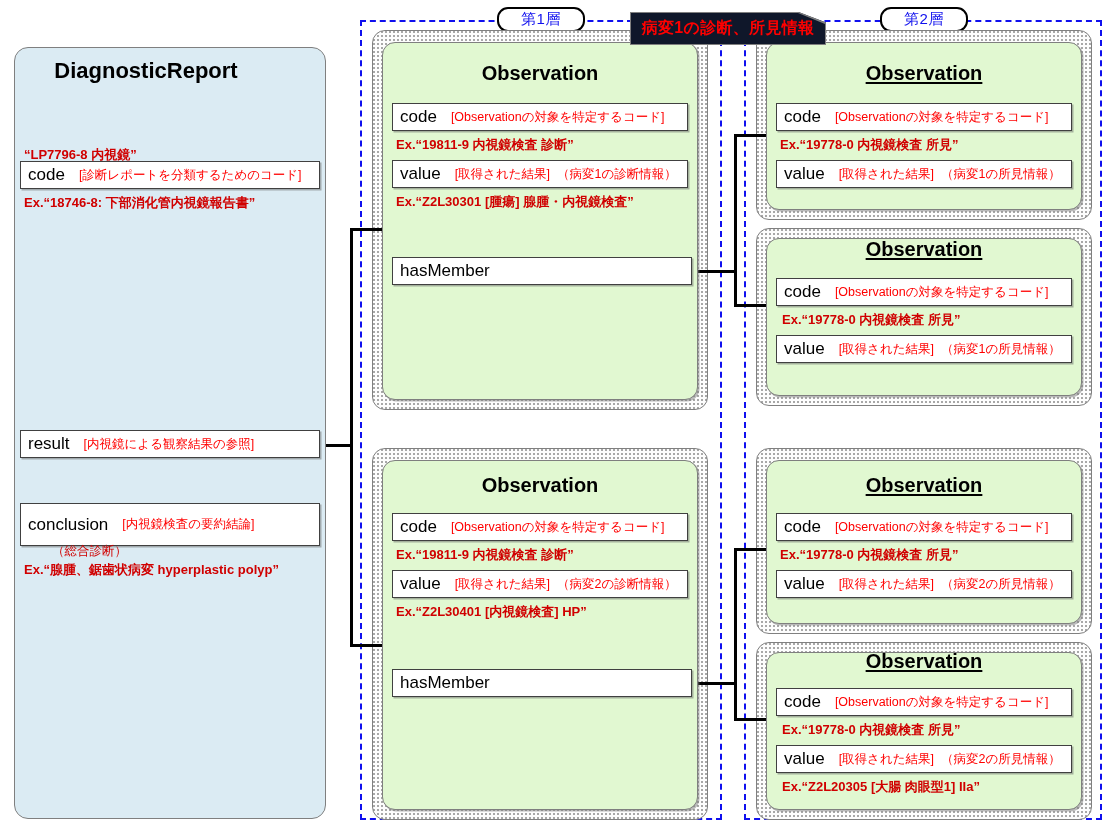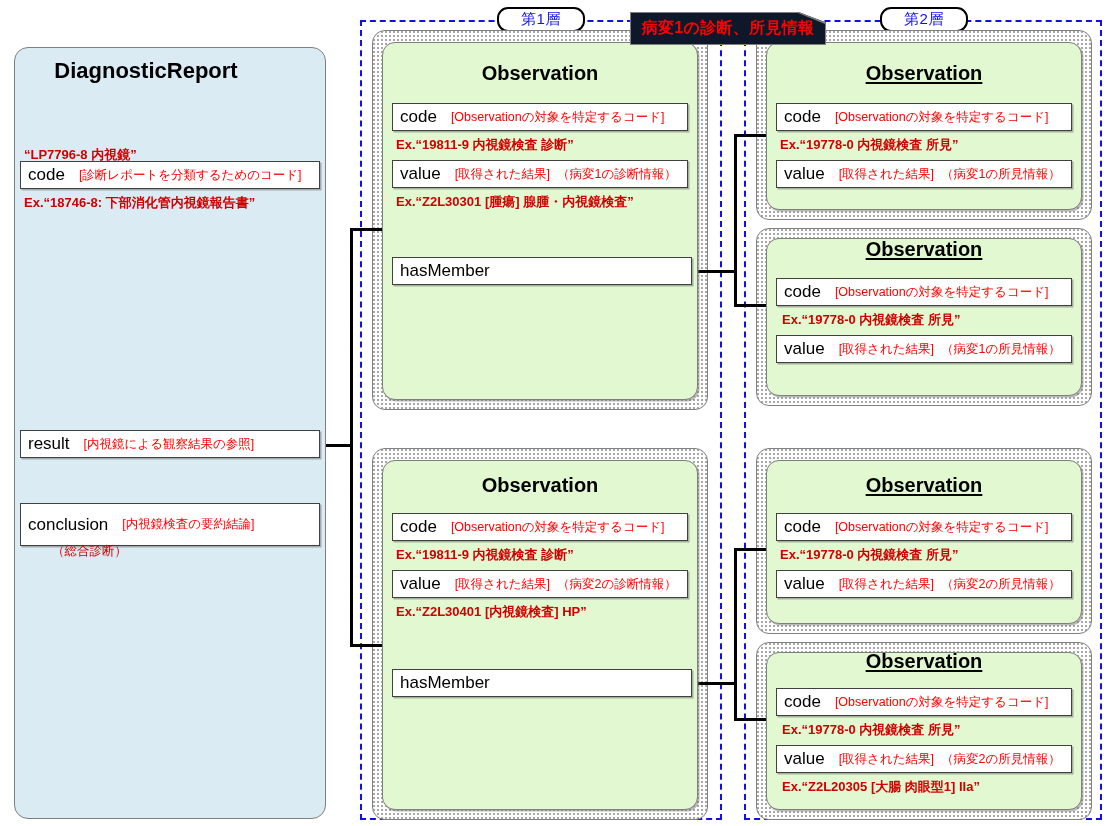--- a/index.html
+++ b/index.html
@@ -218,20 +218,21 @@
   <div class="field" style="left:20px;top:430px;width:300px;height:28px;">
     <span class="fname">result</span>
     <span class="fdesc">[内視鏡による観察結果の参照]</span>
   </div>
 
   <div class="field" style="left:20px;top:503px;width:300px;height:43px;">
     <span class="fname">conclusion</span>
     <span class="fdesc">[内視鏡検査の要約結論]</span>
   </div>
   <div class="exline" style="left:24px;top:543px;font-weight:normal;font-size:12.5px;margin-left:28px;">（総合診断）</div>
+  <div class="exline" style="left:24px;top:561px;">Ex.“腺腫、鋸歯状病変  hyperplastic polyp”</div>
 
   <div class="obs" id="obs-l1"></div>
   <div class="obs-title" style="left:382px;top:62px;width:316px;">Observation</div>
 
   <div class="field" style="left:392px;top:103px;width:296px;height:28px;">
     <span class="fname">code</span>
     <span class="fdesc">[Observationの対象を特定するコード]</span>
   </div>
   <div class="exline" style="left:396px;top:136px;">Ex.“19811-9  内視鏡検査 診断”</div>
 

